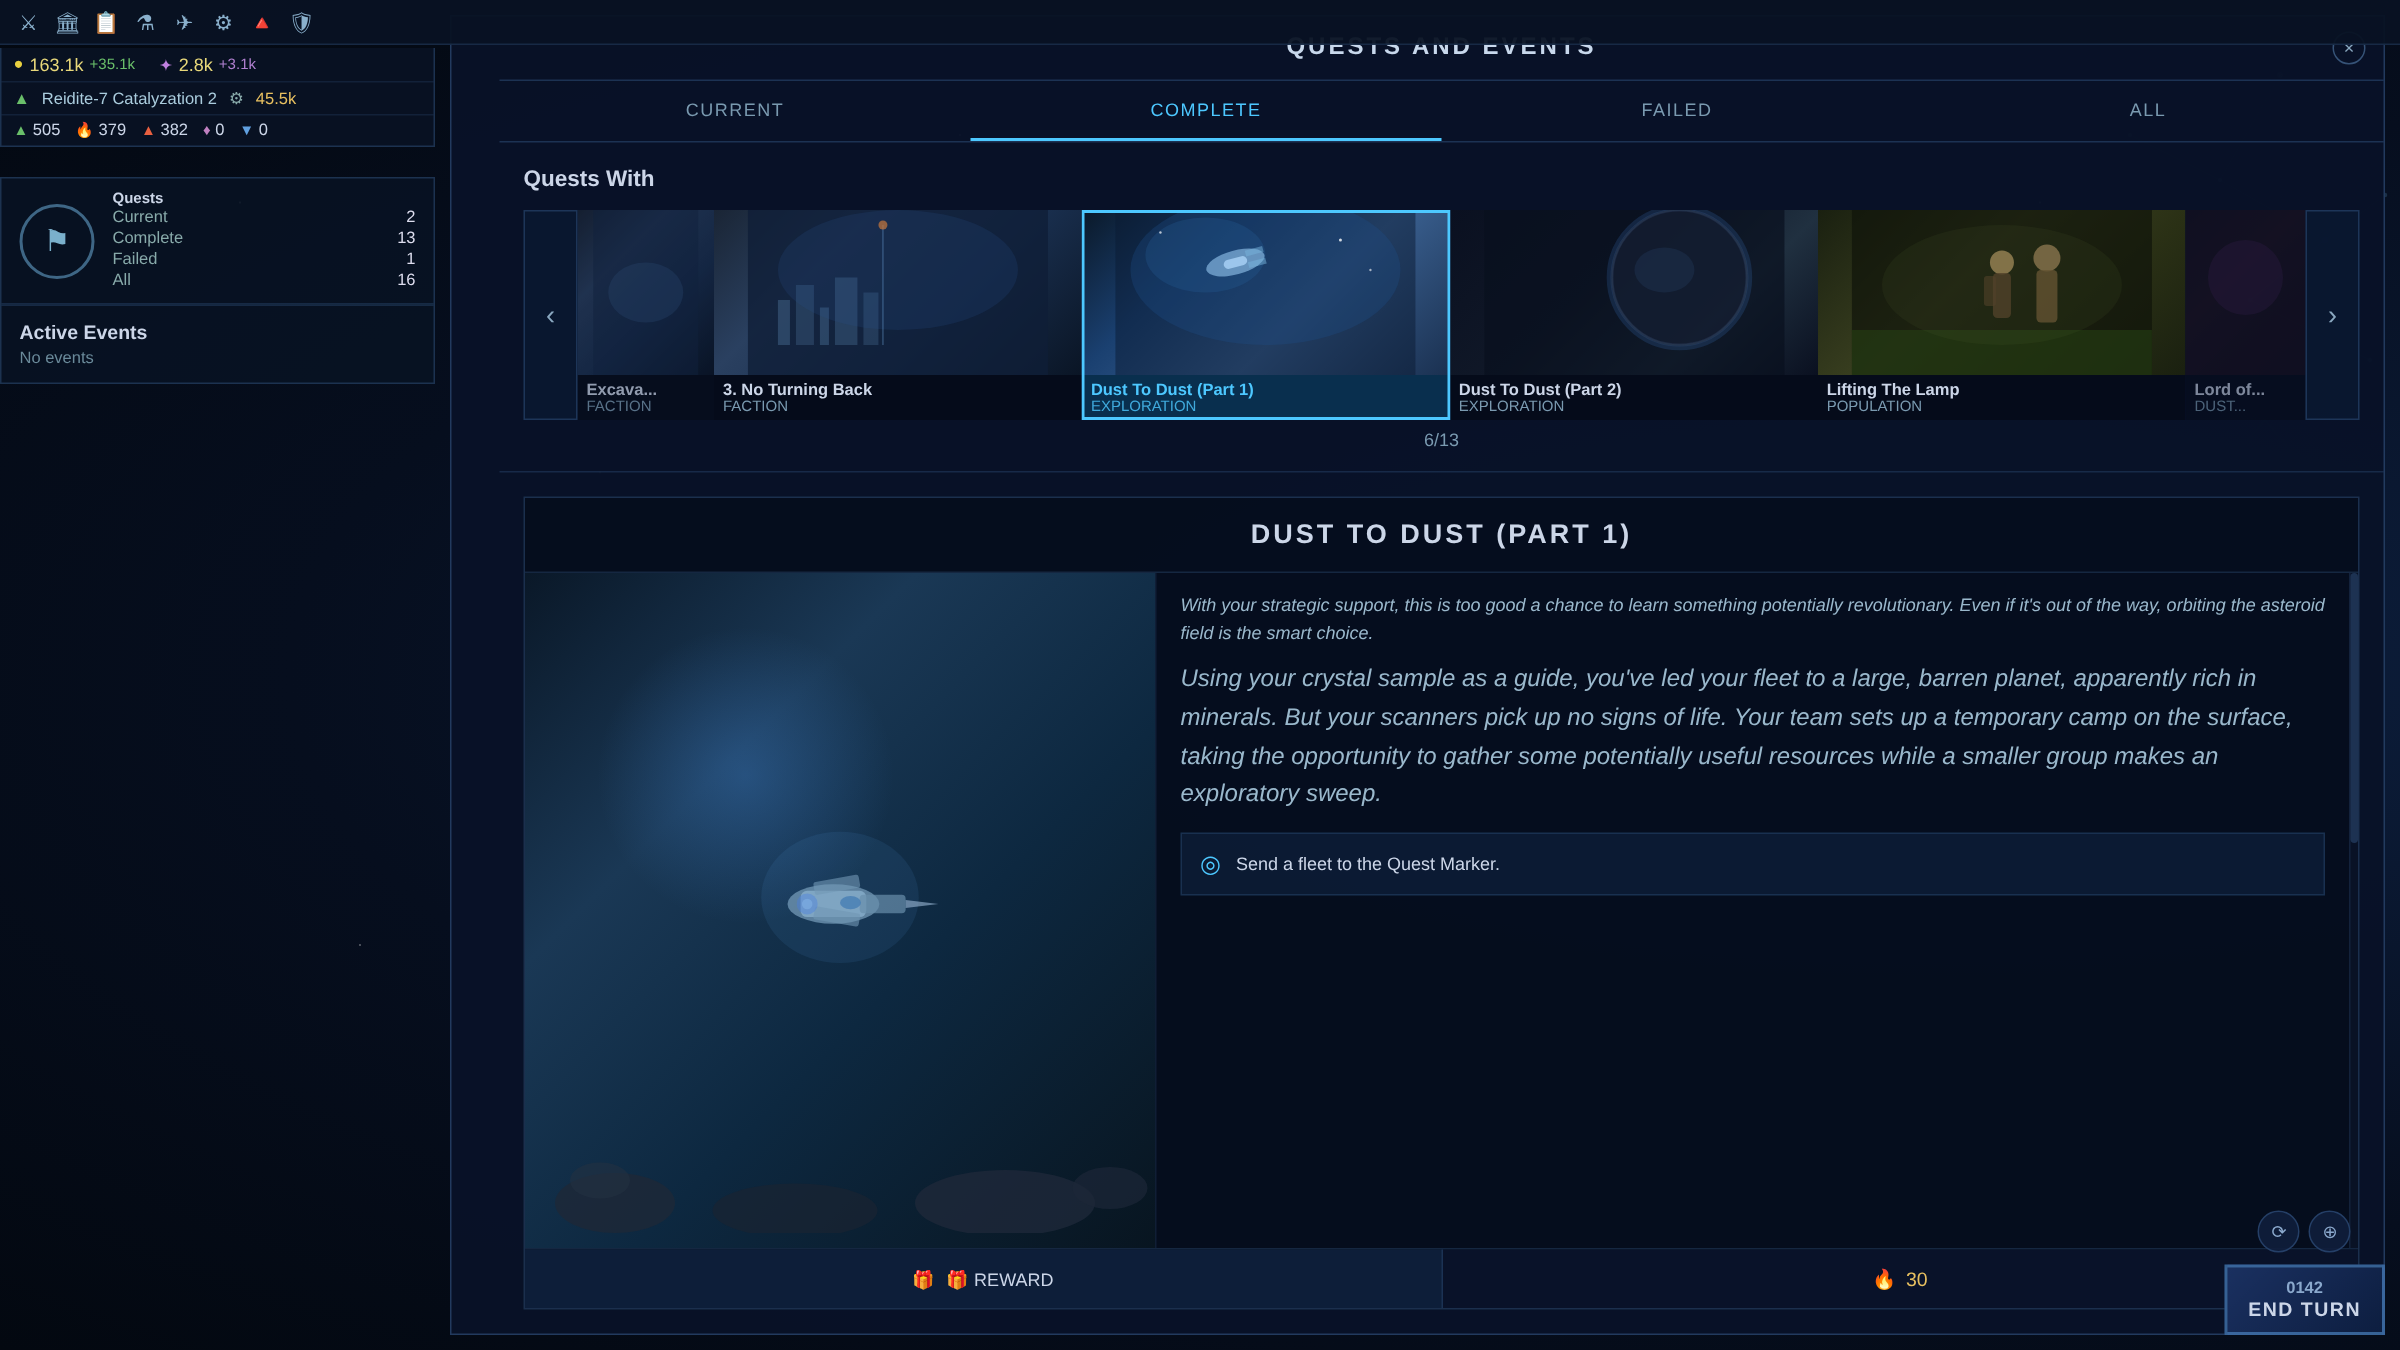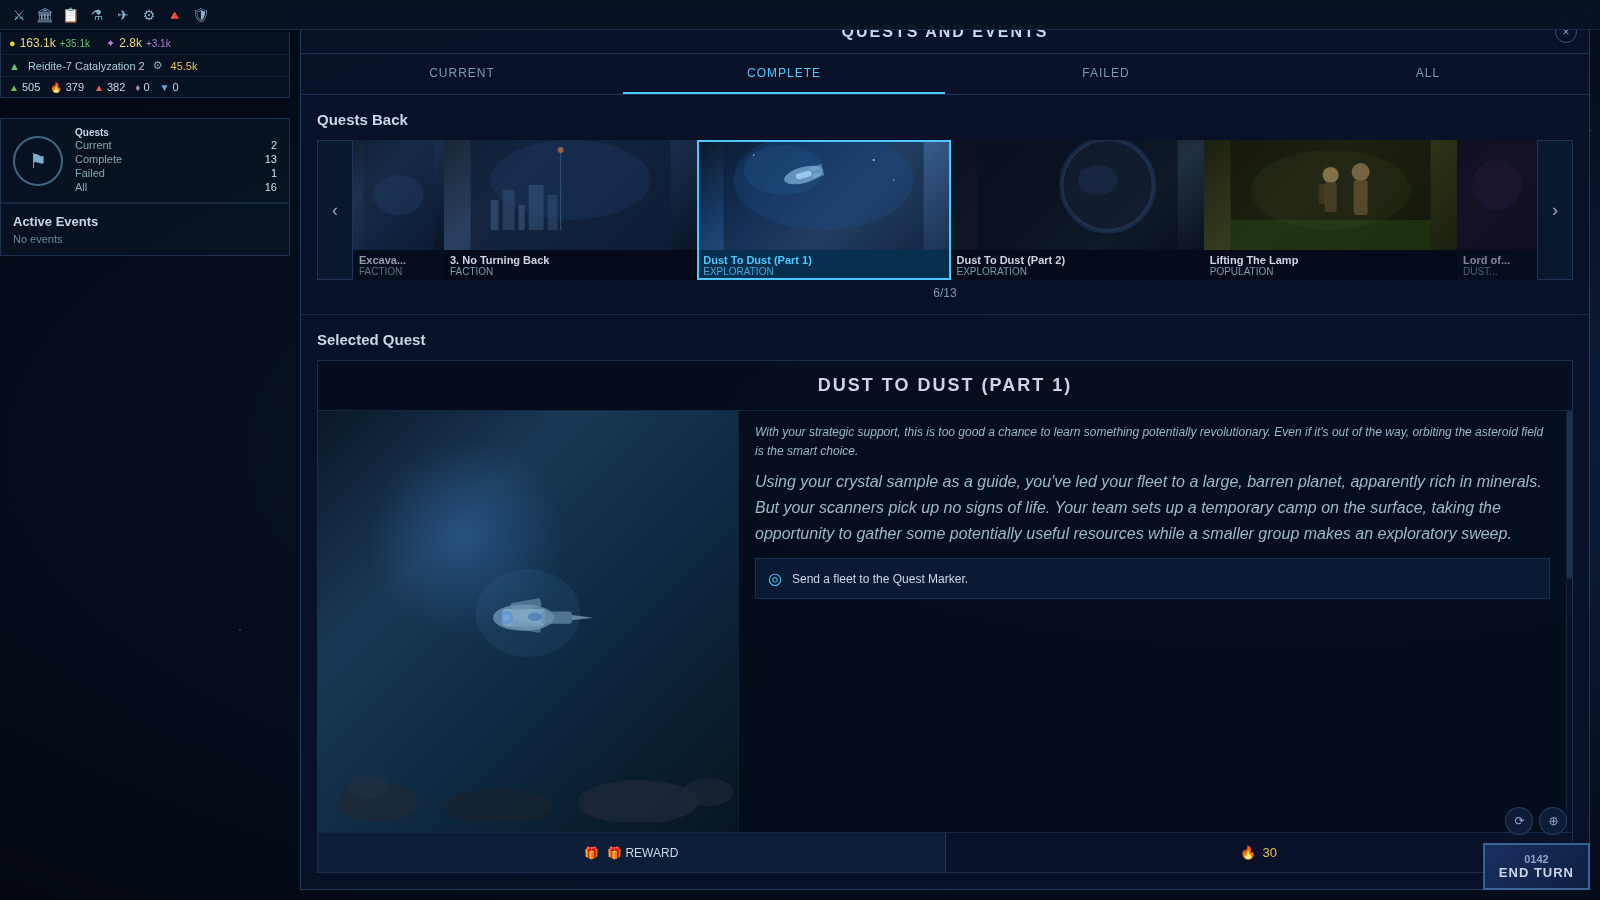--- a/index.html
+++ b/index.html
@@ -191,20 +191,21 @@
       position: absolute;
       top: 10px;
       left: 300px;
       right: 10px;
       background: rgba(8, 18, 40, 0.96);
       border: 1px solid rgba(60,100,150,0.5);
       z-index: 5;
       bottom: 10px;
       display: flex;
       flex-direction: column;
+      padding-left: 32px;
     }
 
     .panel-header {
       display: flex;
       align-items: center;
       justify-content: center;
       padding: 12px;
       border-bottom: 1px solid rgba(60,100,150,0.4);
       position: relative;
     }
@@ -669,21 +670,21 @@
   </div>
 
   <div class="tab-bar">
     <div class="tab">CURRENT</div>
     <div class="tab active">COMPLETE</div>
     <div class="tab">FAILED</div>
     <div class="tab">ALL</div>
   </div>
 
   <div class="quest-list-section">
-    <div class="section-title">Quests Back</div>
+    <div class="section-title">Quests With</div>
     <div class="cards-container">
       <div class="carousel-btn">‹</div>
 
       <div class="partial-card-left">
         <div class="card-bg card-bg-1" style="height:110px;">
           <svg width="100%" height="100%" viewBox="0 0 70 110" xmlns="http://www.w3.org/2000/svg">
             <rect width="70" height="110" fill="rgba(20,40,70,0.5)"></rect>
             <ellipse cx="35" cy="55" rx="25" ry="20" fill="rgba(60,100,150,0.3)"></ellipse>
           </svg>
         </div>
@@ -799,21 +800,20 @@
           <div class="card-type">DUST...</div>
         </div>
       </div>
 
       <div class="carousel-btn">›</div>
     </div>
     <div class="pagination">6/13</div>
   </div>
 
   <div class="selected-quest-section">
-    <div class="selected-section-title">Selected Quest</div>
     <div class="selected-quest-box">
       <div class="sq-title">DUST TO DUST (PART 1)</div>
       <div class="sq-body">
 
         <div class="sq-image">
           <div class="sq-image-content">
             <div class="sq-glow"></div>
 
             <svg class="sq-spaceship" viewBox="0 0 200 160" xmlns="http://www.w3.org/2000/svg">
 

